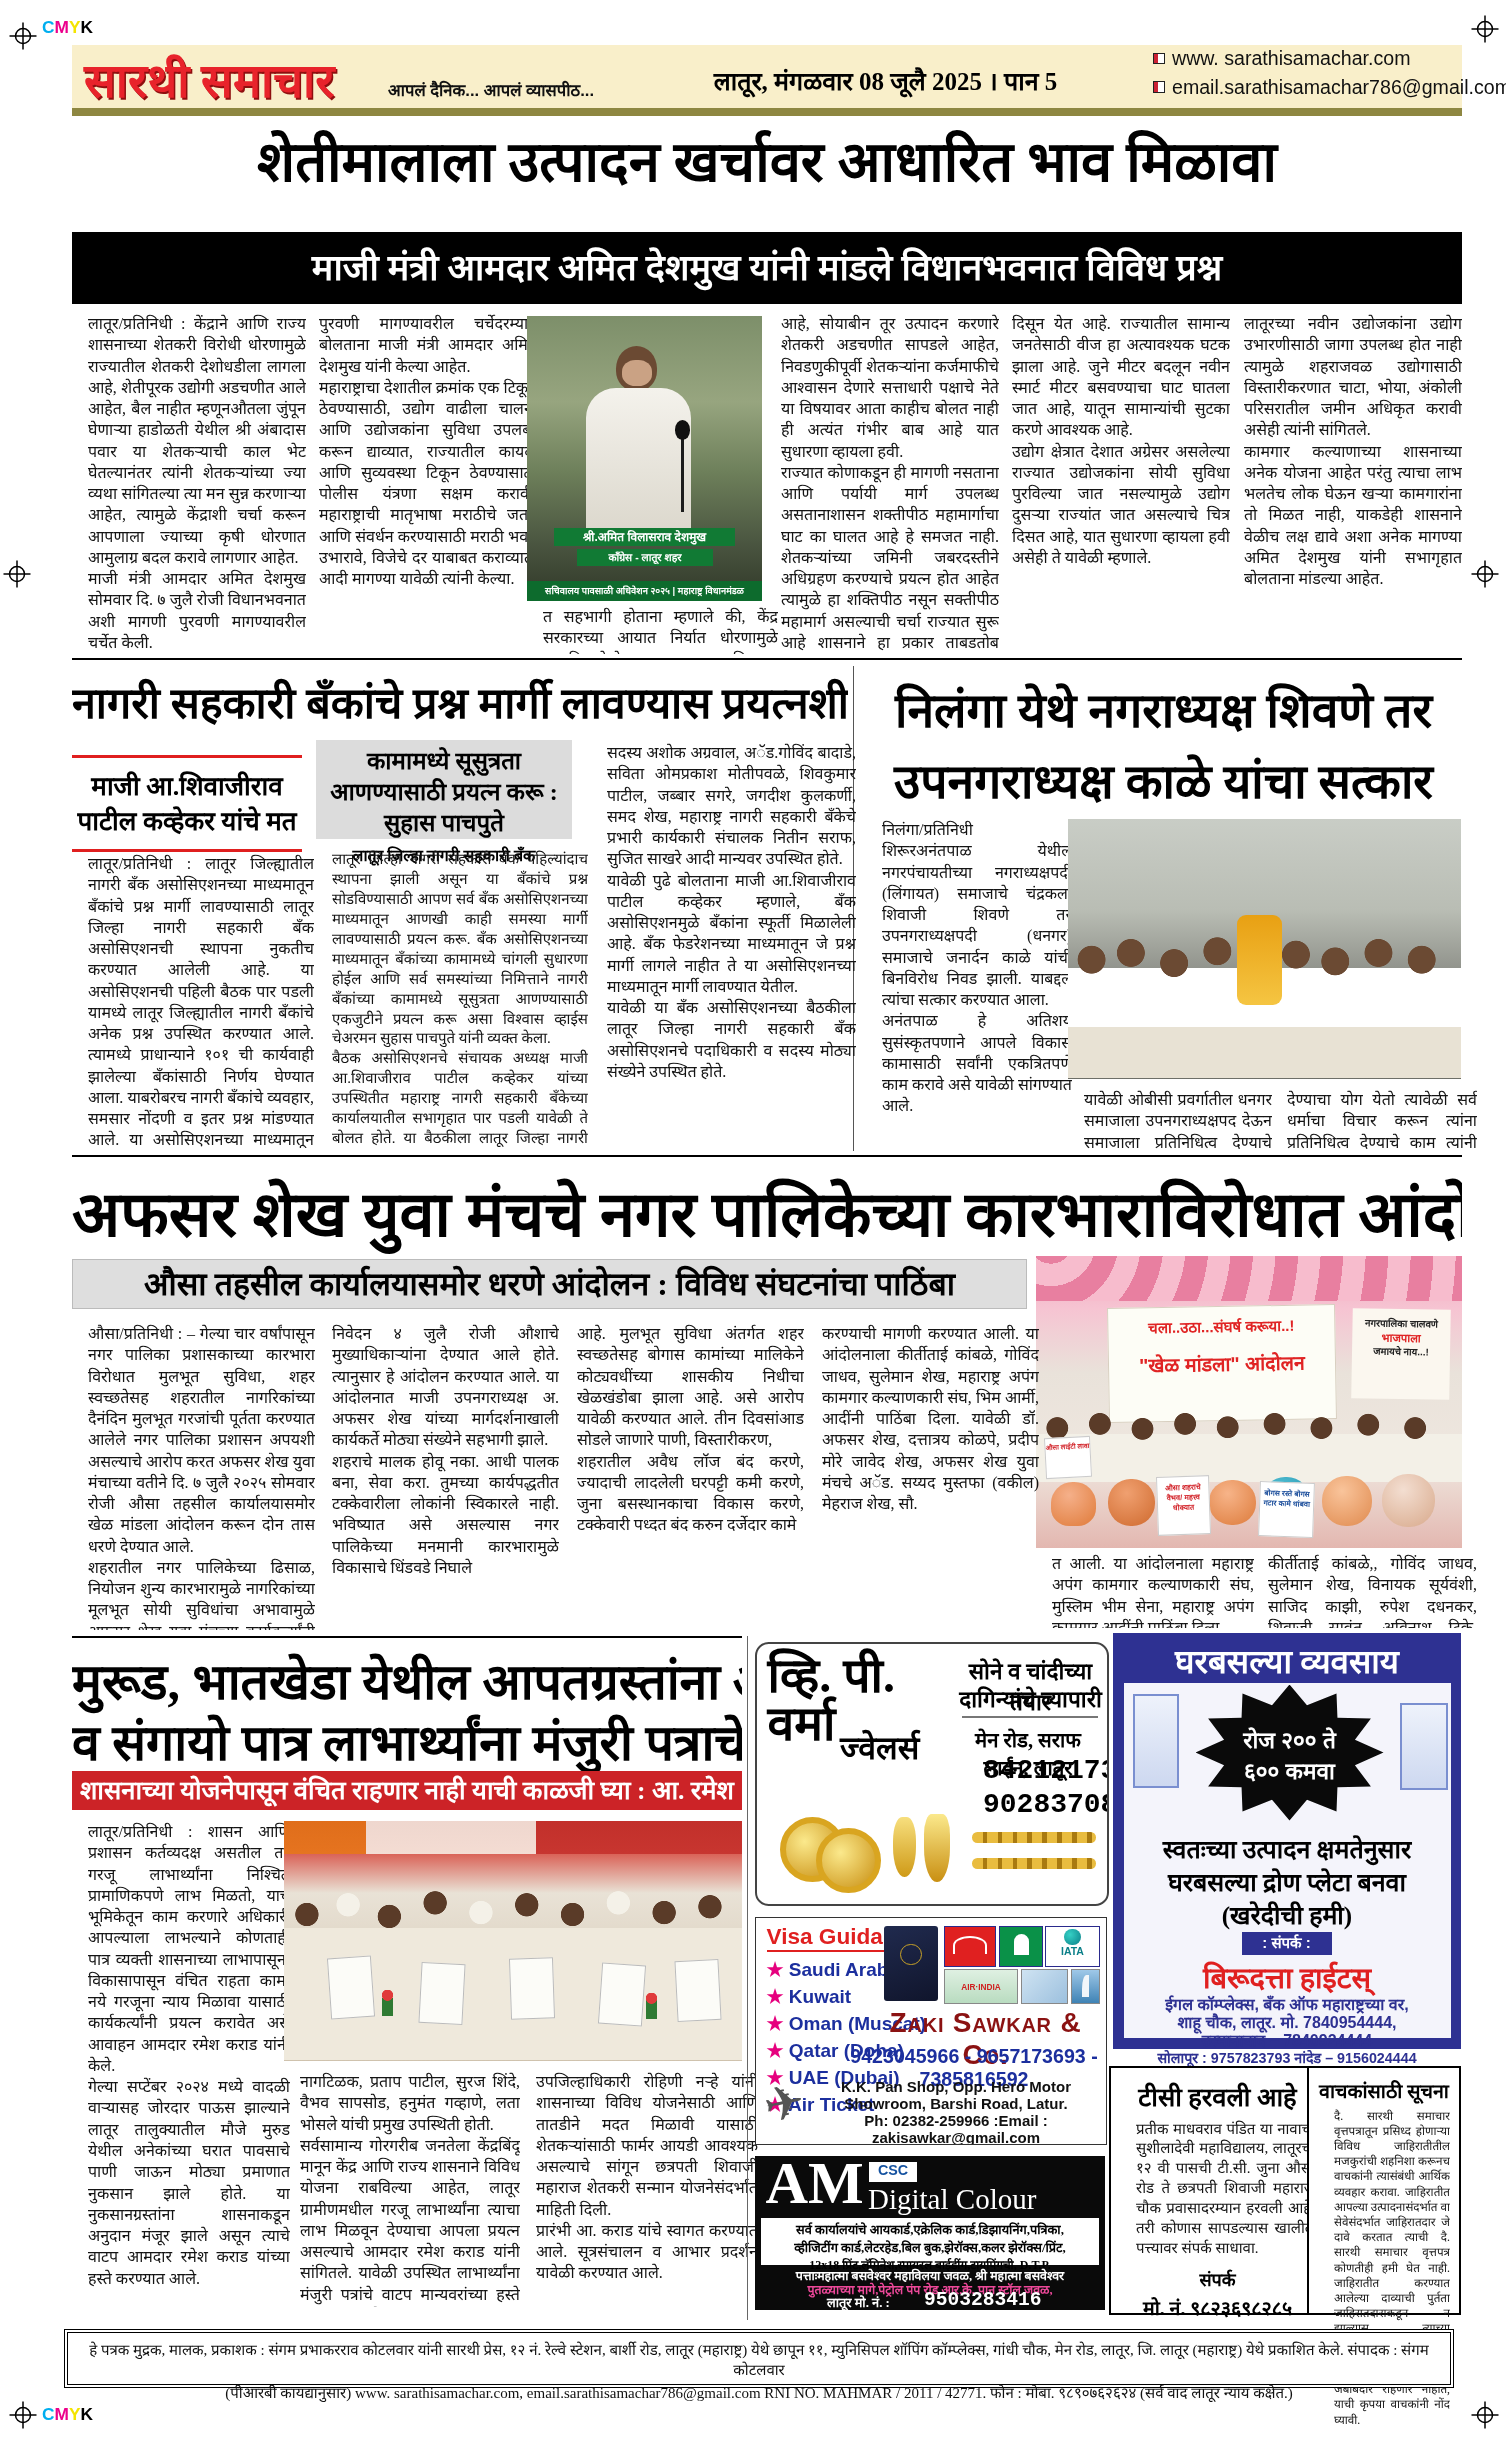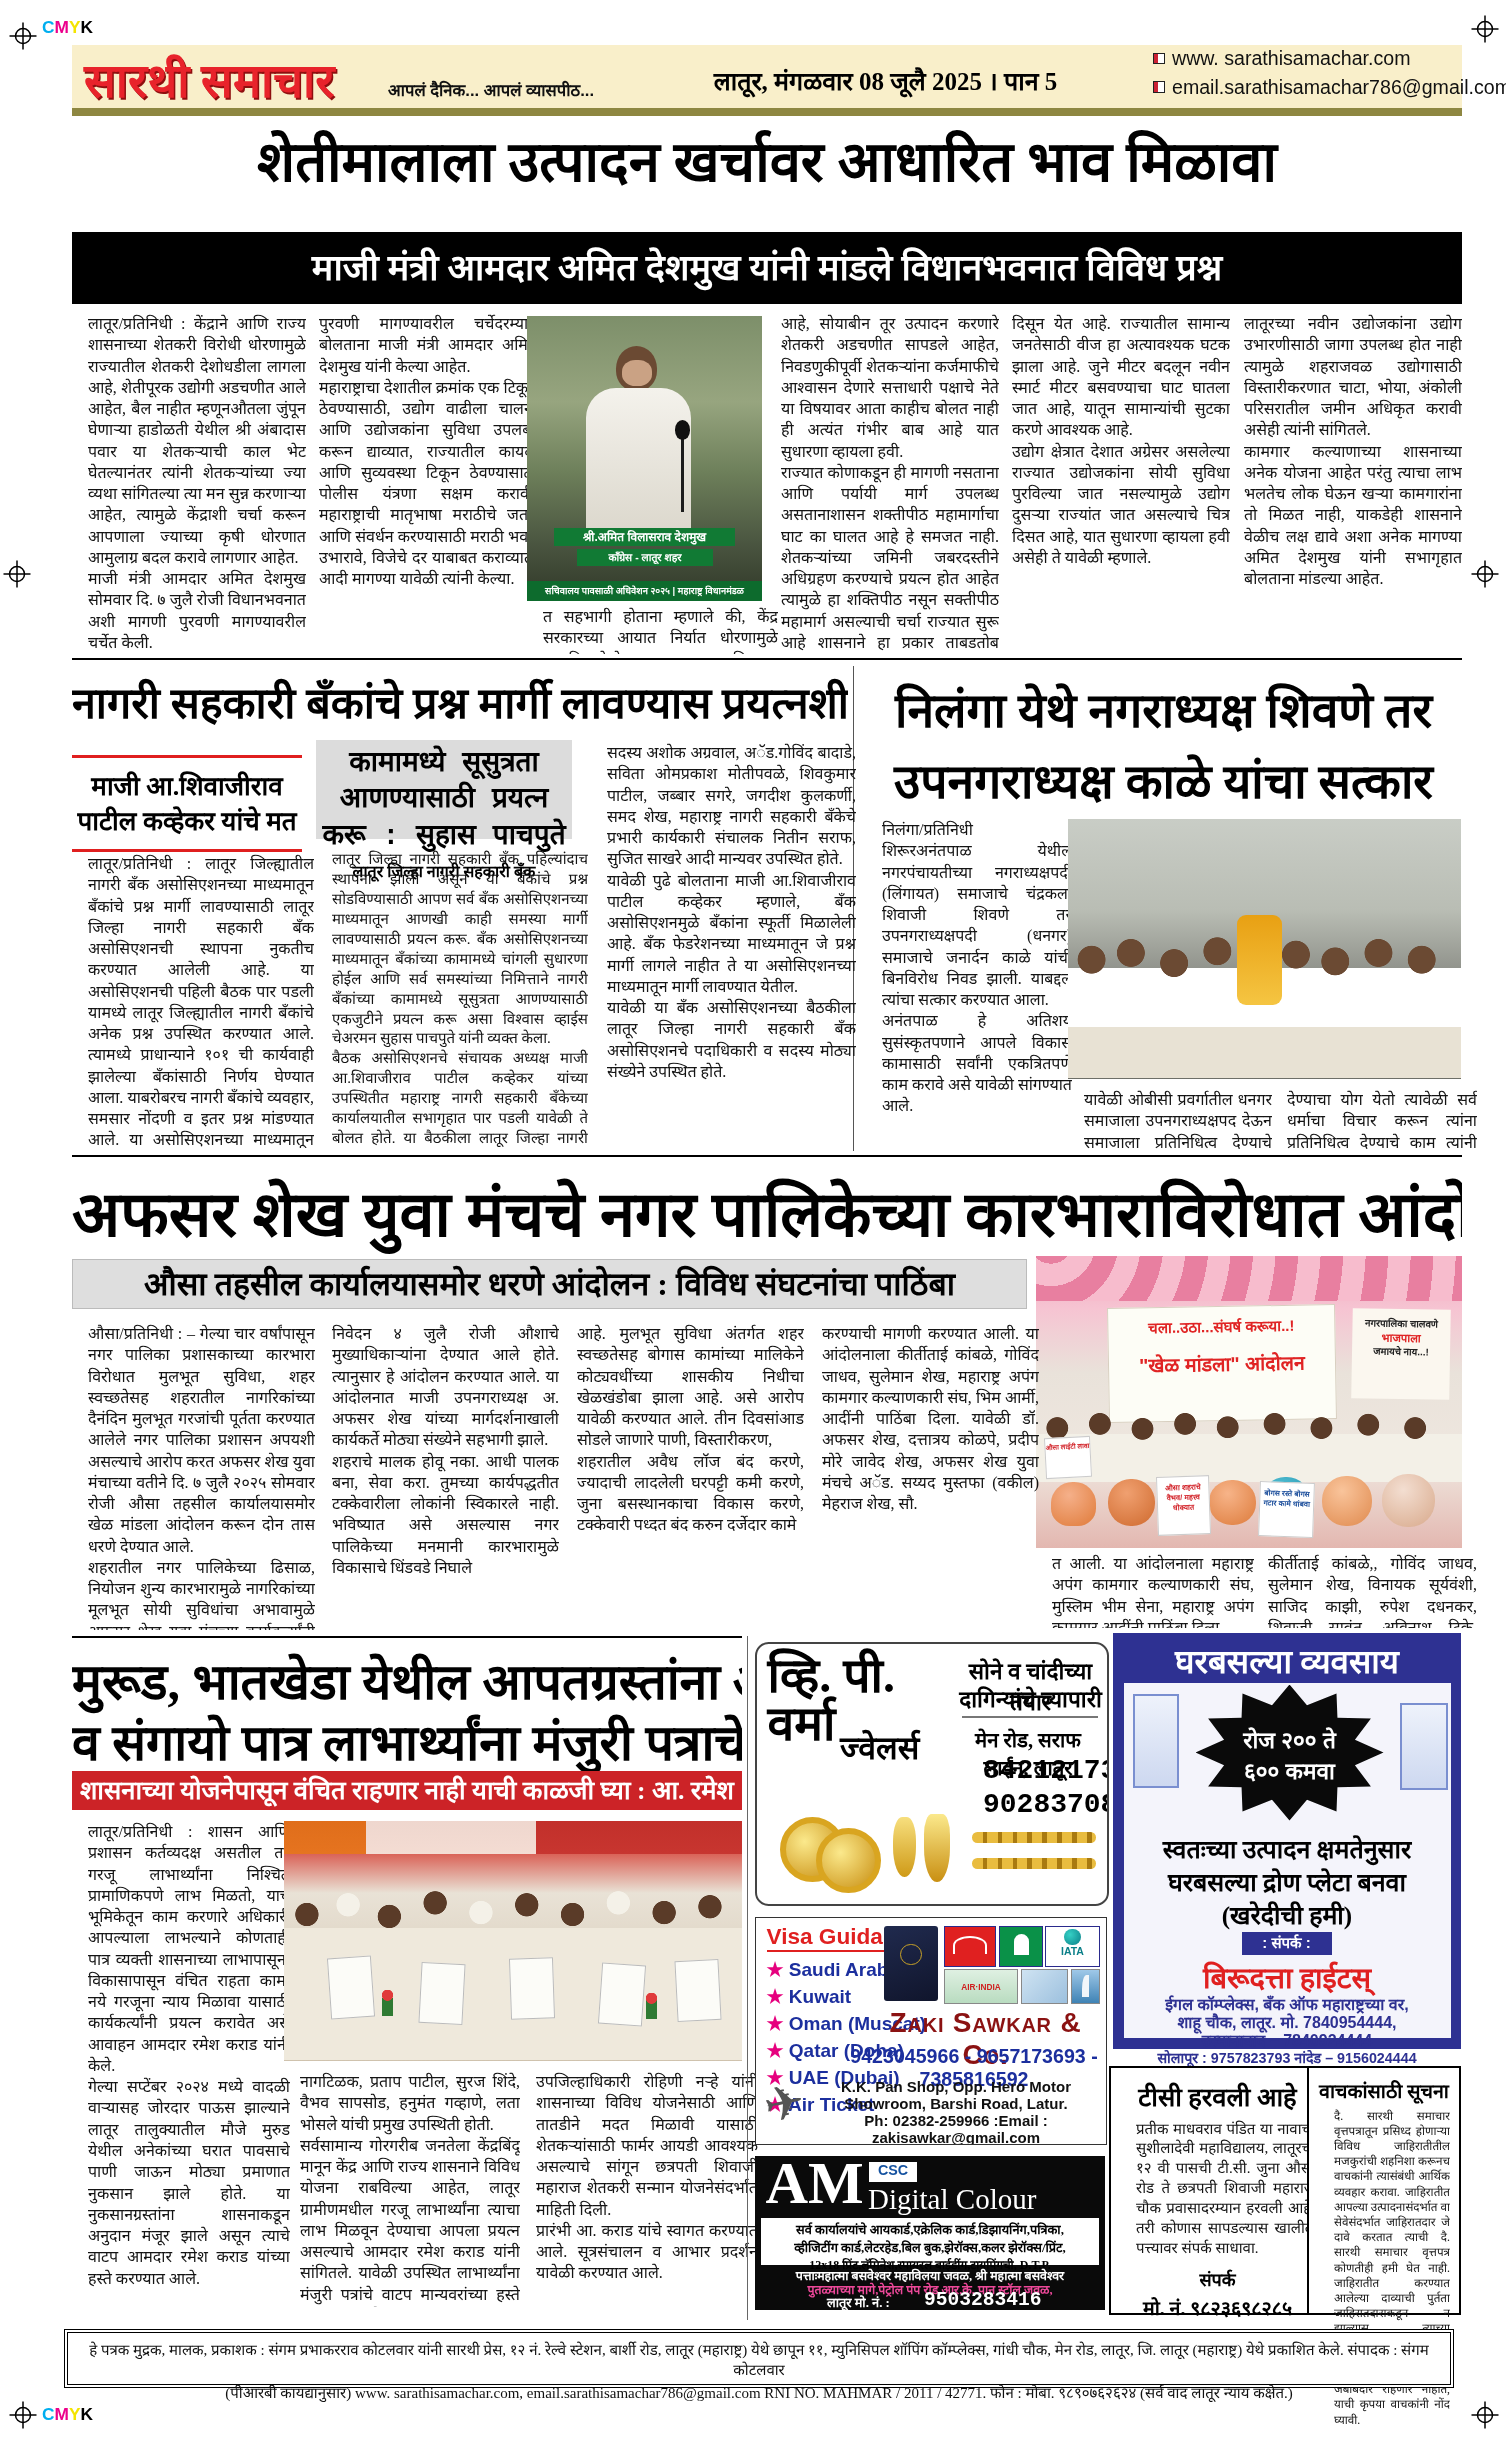--- a/index.html
+++ b/index.html
@@ -120,21 +120,21 @@
 
   <div class="rule-h" style="left:72px;top:658px;width:1390px;"></div>
   <div class="rule-v" style="left:853px;top:666px;height:485px;width:0.8px;background:#555;"></div>
 
   <div class="abs hl" style="left:72px;top:672px;width:776px;font-size:43px;white-space:nowrap;overflow:hidden;">नागरी सहकारी बँकांचे प्रश्न मार्गी लावण्यास प्रयत्नशील राहू</div>
   <div class="abs hl center" style="left:72px;top:755px;width:230px;padding:10.5px 0;border-top:3px solid #e01f1f;border-bottom:3px solid #e01f1f;font-size:26px;line-height:1.35;">माजी आ.शिवाजीराव पाटील कव्हेकर यांचे मत</div>
   <div class="col" style="left:72px;top:853px;width:226px;height:295px;">लातूर/प्रतिनिधी : लातूर जिल्ह्यातील नागरी बँक असोसिएशनच्या माध्यमातून बँकांचे प्रश्न मार्गी लावण्यासाठी लातूर जिल्हा नागरी सहकारी बँक असोसिएशनची स्थापना नुकतीच करण्यात आलेली आहे. या असोसिएशनची पहिली बैठक पार पडली यामध्ये लातूर जिल्ह्यातील नागरी बँकांचे अनेक प्रश्न उपस्थित करण्यात आले. त्यामध्ये प्राधान्याने १०१ ची कार्यवाही झालेल्या बँकांसाठी निर्णय घेण्यात आला. याबरोबरच नागरी बँकांचे व्यवहार, समसार नोंदणी व इतर प्रश्न मांडण्यात आले. या असोसिएशनच्या माध्यमातून नागरी बँकांचे प्रश्न प्रयत्नशील राहू असे प्रतिपादन लातूर जिल्हा नागरी सहकारी बँक असोसिएशनचे अध्यक्ष माजी आ.शिवाजीराव पाटील कव्हेकर यांनी केले.
 लातूर जिल्हा नागरी सहकारी बँक असोसिएशनची</div>
 
   <div class="abs" style="left:316px;top:740px;width:256px;height:99px;background:#dcdcdc;">
-    <div class="hl center" style="font-size:28px;line-height:1.3;padding-top:6px;font-family:Liberation Mono, monospace;">कामामध्ये सूसुत्रता आणण्यासाठी प्रयत्न करू : सुहास पाचपुते</div>
+    <div class="hl center" style="font-size:24px;line-height:1.3;padding-top:6px;">कामामध्ये सूसुत्रता आणण्यासाठी प्रयत्न करू : सुहास पाचपुते</div>
     <div class="hl center" style="font-size:16px;padding-top:4.5px;">लातूर जिल्हा नागरी सहकारी बँक</div>
   </div>
   <div class="col" style="left:316px;top:850px;width:256px;height:298px;font-size:15px;">लातूर जिल्हा नागरी सहकारी बँक पहिल्यांदाच स्थापना झाली असून या बँकांचे प्रश्न सोडविण्यासाठी आपण सर्व बँक असोसिएशनच्या माध्यमातून आणखी काही समस्या मार्गी लावण्यासाठी प्रयत्न करू. बँक असोसिएशनच्या माध्यमातून बँकांच्या कामामध्ये चांगली सुधारणा होईल आणि सर्व समस्यांच्या निमित्ताने नागरी बँकांच्या कामामध्ये सूसुत्रता आणण्यासाठी एकजुटीने प्रयत्न करू असा विश्वास व्हाईस चेअरमन सुहास पाचपुते यांनी व्यक्त केला.
 बैठक असोसिएशनचे संचायक अध्यक्ष माजी आ.शिवाजीराव पाटील कव्हेकर यांच्या उपस्थितीत महाराष्ट्र नागरी सहकारी बँकेच्या कार्यालयातील सभागृहात पार पडली यावेळी ते बोलत होते. या बैठकीला लातूर जिल्हा नागरी सहकारी बँक असोसिएशनचे उपाध्यक्ष सूहास पाचपुते,</div>
   <div class="col" style="left:591px;top:742px;width:249px;height:407px;">सदस्य अशोक अग्रवाल, अॅड.गोविंद बादाडे, सविता ओमप्रकाश मोतीपवळे, शिवकुमार पाटील, जब्बार सगरे, जगदीश कुलकर्णी, समद शेख, महाराष्ट्र नागरी सहकारी बँकेचे प्रभारी कार्यकारी संचालक नितीन सराफ, सुजित साखरे आदी मान्यवर उपस्थित होते.
 यावेळी पुढे बोलताना माजी आ.शिवाजीराव पाटील कव्हेकर म्हणाले, बँक असोसिएशनमुळे बँकांना स्फूर्ती मिळालेली आहे. बँक फेडरेशनच्या माध्यमातून जे प्रश्न मार्गी लागले नाहीत ते या असोसिएशनच्या माध्यमातून मार्गी लावण्यात येतील.
 यावेळी या बँक असोसिएशनच्या बैठकीला लातूर जिल्हा नागरी सहकारी बँक असोसिएशनचे पदाधिकारी व सदस्य मोठ्या संख्येने उपस्थित होते.</div>
 
   <div class="abs hl center" style="left:866px;top:676px;width:595px;font-size:48px;white-space:nowrap;overflow:hidden;">निलंगा येथे नगराध्यक्ष शिवणे तर</div>
   <div class="abs hl center" style="left:866px;top:747px;width:595px;font-size:48px;white-space:nowrap;overflow:hidden;">उपनगराध्यक्ष काळे यांचा सत्कार</div>

